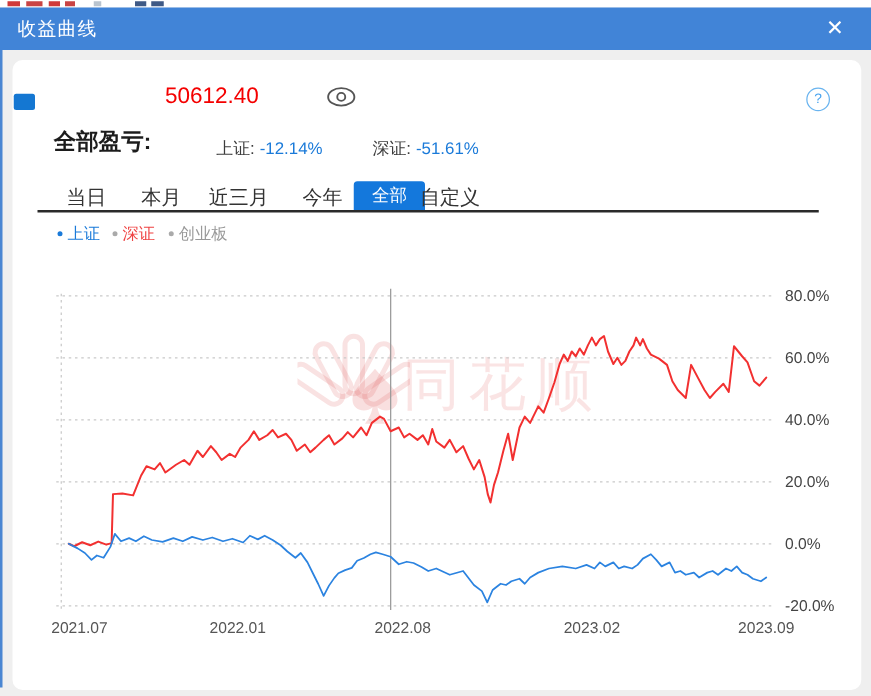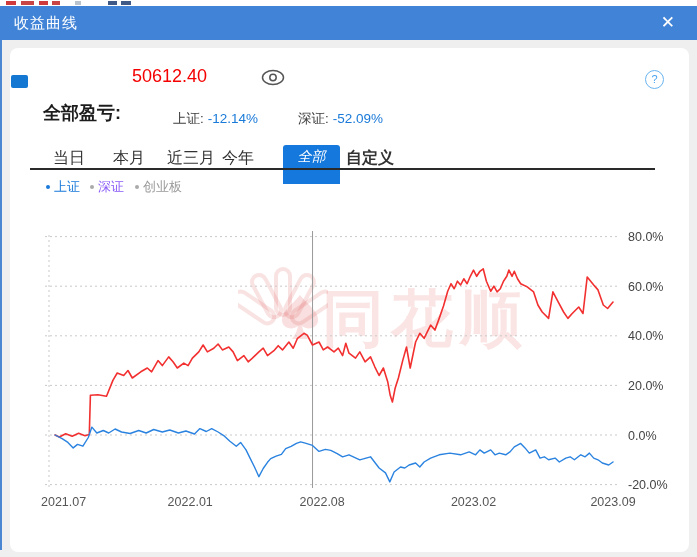--- a/index.html
+++ b/index.html
@@ -25,34 +25,34 @@
   #help-icon{position:absolute;left:635px;top:22px;width:17px;height:17px;border:1px solid #6ab4ef;
     border-radius:50%;color:#49a4ef;font-size:11px;text-align:center;line-height:16px;cursor:pointer;}
   
   .stat{position:absolute;top:62px;font-size:13.5px;white-space:nowrap;}
   .stat .lb{color:#3c3c3c;}
   .stat .vl-red{color:#f40000;margin-left:4px;}
   .stat .vl-blue{color:#1a7ad9;margin-left:4px;}
   #stat-0{left:28px;} #stat-1{left:163px;} #stat-2{left:288px;} #stat-3{left:415px;}
   
   .tab{position:absolute;top:100px;font-size:16px;color:#333;cursor:pointer;}
-  #tab-0{left:43px;} #tab-1{left:103px;text-align:center;} #tab-2{left:157px;} #tab-3{left:212px;} #tab-5{left:336px;font-weight:bold;}
-  #tab-4{left:273px;top:97px;width:57px;height:39px;background:#1478dc;color:#ffffff;
-    text-align:center;line-height:23px;border-radius:3px 3px 0 0;font-size:14px;cursor:pointer;position:absolute;font-style:italic;}
+  #tab-0{left:43px;} #tab-1{left:103px;text-align:center;} #tab-2{left:157px;} #tab-3{left:232px;} #tab-5{left:326px;}
+  #tab-4{left:273px;top:97px;width:57px;height:23px;background:#1478dc;color:#ffffff;
+    text-align:center;line-height:23px;border-radius:3px 3px 0 0;font-size:14px;cursor:pointer;position:absolute;}
   #tab-underline{position:absolute;left:20px;top:120px;width:625px;height:2px;background:#2a2a2a;}
   
   .lgd{position:absolute;top:130px;font-size:13px;cursor:pointer;}
   .lgd .dot{display:inline-block;width:4px;height:4px;border-radius:50%;vertical-align:2px;margin-right:4px;}
   #lgd-0{left:36px;color:#1a7ad9;} #lgd-0 .dot{background:#1a7ad9;}
-  #lgd-1{left:80px;color:#8b5cf6;} #lgd-1 .dot{background:#aaa;}
+  #lgd-1{left:80px;color:#ef4444;} #lgd-1 .dot{background:#aaa;}
   #lgd-2{left:125px;color:#999;} #lgd-2 .dot{background:#aaa;}
   
   #chart{position:absolute;left:0;top:215px;width:697px;height:300px;}
   #chart svg{position:absolute;left:0;top:0;}
-  #watermark-text{position:absolute;left:322px;top:62px;font-size:62px;font-weight:bold;
+  #watermark-text{position:absolute;left:322px;top:62px;font-size:46px;font-weight:normal;
     color:rgba(224,96,96,0.17);letter-spacing:7px;white-space:nowrap;}
 </style>
 </head>
 <body>
 
 <div id="screen">
 
   <div id="top-sliver">
     <div class="frag" style="left:6px;width:10px;background:#d03a3a;"></div>
     <div class="frag" style="left:21px;width:13px;background:#c94444;"></div>
@@ -80,21 +80,21 @@
         <ellipse cx="13" cy="9.5" rx="10.5" ry="7" fill="none" stroke="#555" stroke-width="1.5"></ellipse>
         <circle cx="13" cy="9.5" r="3.2" fill="none" stroke="#555" stroke-width="1.5"></circle>
       </svg>
     </span>
     <div id="help-icon">?</div>
 
     <div class="stat" id="stat-1">
       <span class="lb">上证:</span><span class="vl-blue">-12.14%</span>
     </div>
     <div class="stat" id="stat-2">
-      <span class="lb">深证:</span><span class="vl-blue">-52.09%</span>
+      <span class="lb">深证:</span><span class="vl-blue">-51.61%</span>
     </div>
 
     <span class="tab" id="tab-0">当日</span>
     <span class="tab" id="tab-1">本月</span>
     <span class="tab" id="tab-2">近三月</span>
     <span class="tab" id="tab-3">今年</span>
     <span id="tab-4">全部</span>
     <span class="tab" id="tab-5">自定义</span>
     <div id="tab-underline"></div>
 

